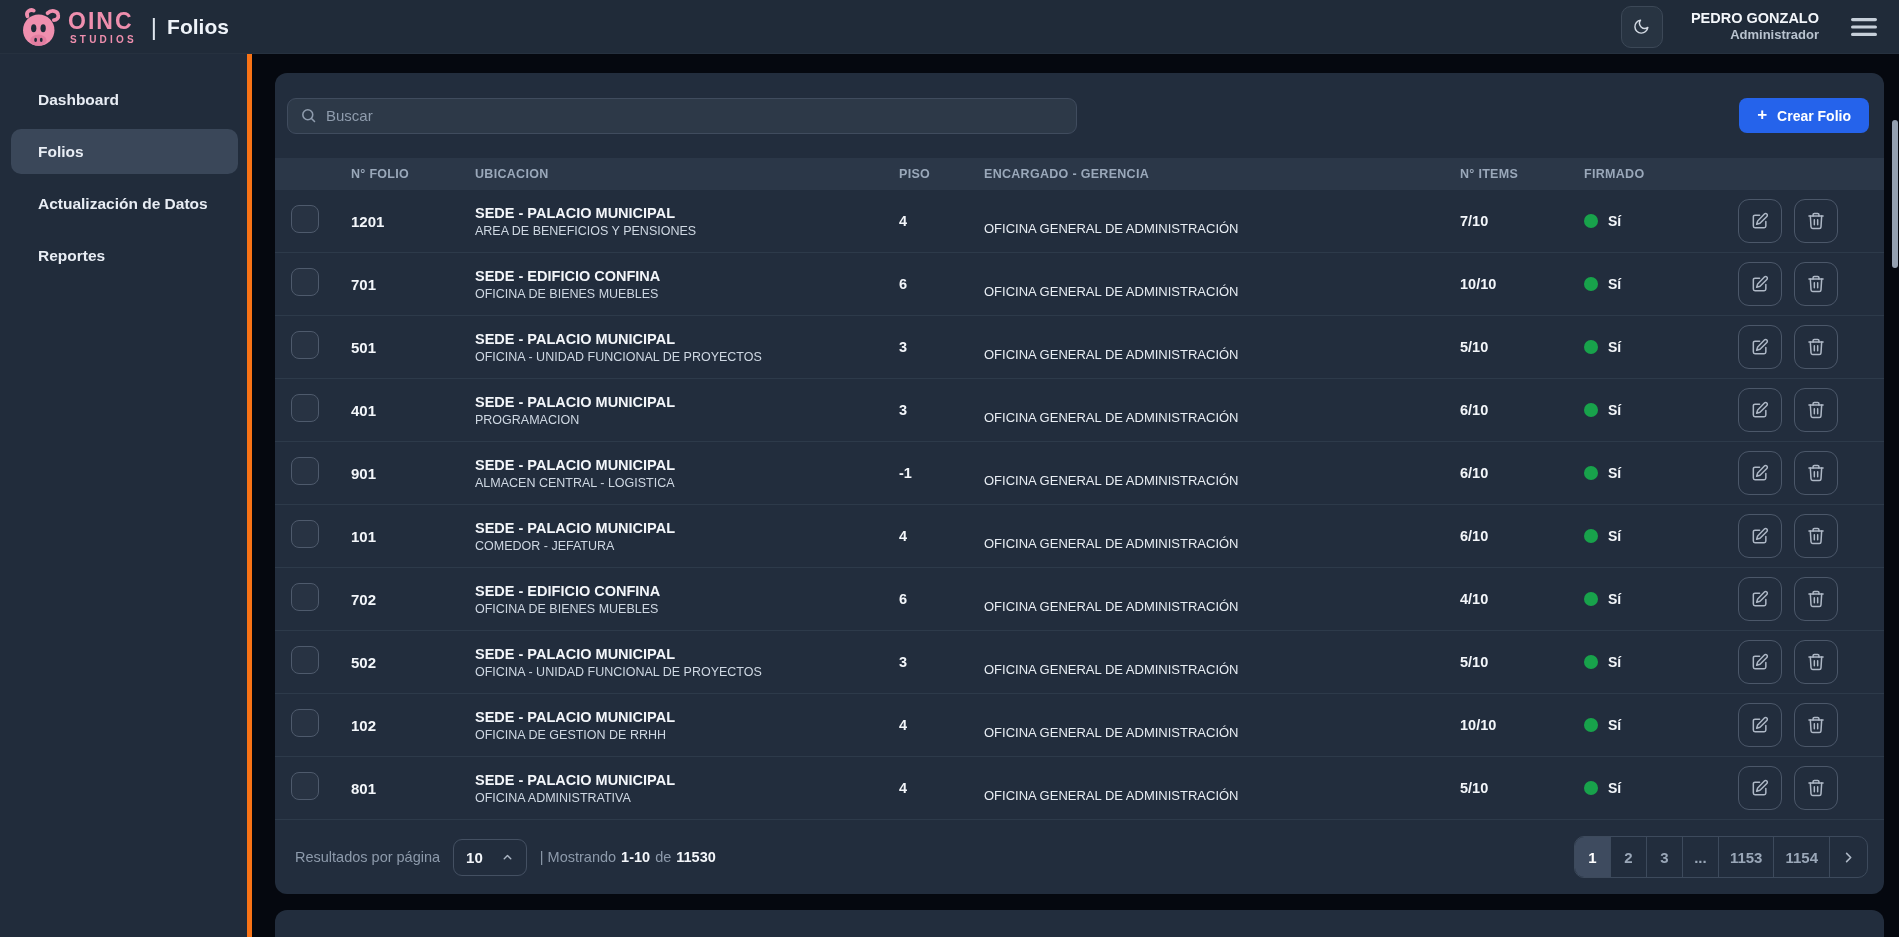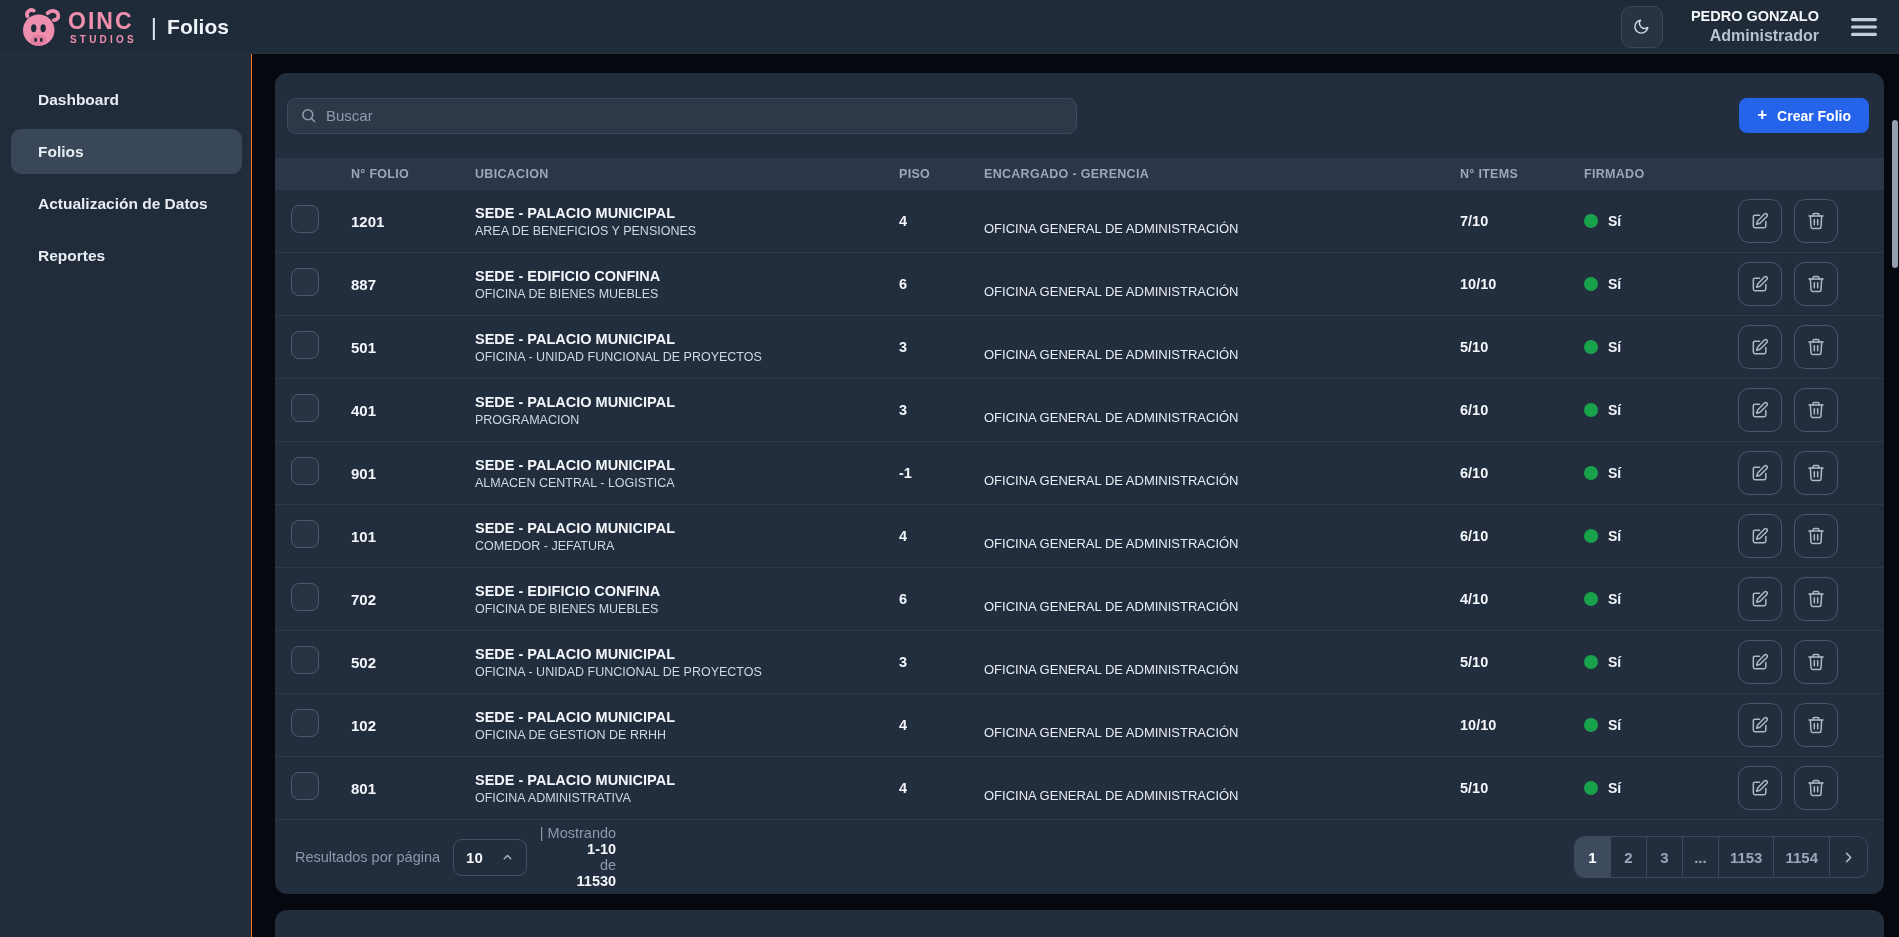--- a/index.html
+++ b/index.html
@@ -23,27 +23,27 @@
   .pipe { font-size:24px; font-weight:400; color:#dfe6ee; }
   .page-title { font-size:21px; font-weight:700; color:#eef3f9; }
   .topbar-right { margin-left:auto; display:flex; align-items:center; gap:28px; }
   .theme-btn {
     width:42px; height:42px; border-radius:10px; border:1px solid #3c4857;
     background:#283442; color:#d3dae3; display:flex; align-items:center; justify-content:center;
     cursor:pointer;
   }
   .user { text-align:right; line-height:1.25; }
   .user-name { font-size:14.5px; font-weight:700; color:#f3f6fa; }
-  .user-role { font-size:16px; font-weight:600; color:#b9c3cf; }
+  .user-role { font-size:13px; font-weight:600; color:#b9c3cf; }
   .menu-btn { background:none; border:none; color:#c6cfd9; cursor:pointer; padding:4px; }
 
   
   .sidebar {
     position:absolute; top:54px; left:0; width:252px; height:883px;
-    background:#212c3b; border-right:1px solid #f97316; padding-top:23px; z-index:4;
+    background:#212c3b; border-right:5px solid #f97316; padding-top:23px; z-index:4;
   }
   .nav-item {
     height:45px; margin:0 9px 7px 11px; border-radius:10px;
     display:flex; align-items:center; padding-left:27px;
     font-size:15.5px; font-weight:700; color:#e8edf4; cursor:pointer;
   }
   .nav-item.active { background:#3a4759; }
 
   
   .main { position:absolute; top:54px; left:252px; width:1647px; height:883px; background:#05080f; }
@@ -103,21 +103,21 @@
 
   
   .pagination { flex:1; display:flex; align-items:center; padding:0 16px 0 20px; }
   .pag-left { display:flex; align-items:center; gap:13px; }
   .muted { color:#8d9aab; font-size:14.5px; }
   .pagesize {
     display:flex; align-items:center; gap:18px; border:1px solid #445062; border-radius:9px;
     height:37px; padding:0 12px; background:transparent; color:#f3f6fa; cursor:pointer; font-family:inherit;
   }
   .pagesize .val { font-size:15px; font-weight:700; }
-  .showing { display:flex; align-items:flex-end; font-size:14.5px;flex-direction:column; }
+  .showing { display:flex; gap:5px; align-items:flex-start; font-size:14.5px; }
   .showing b { color:#f3f6fa; font-weight:700; }
   .pag-right { margin-left:auto; display:flex; }
   .pages {
     display:flex; border:1px solid #3d4a5c; border-radius:10px; overflow:hidden;
   }
   .page-btn {
     min-width:36px; height:40px; padding:0 11px; border:none; border-right:1px solid #3d4a5c;
     background:transparent; color:#9aa7b8; font-size:15px; font-weight:600; cursor:pointer; font-family:inherit;
     display:flex; align-items:center; justify-content:center;
   }
@@ -269,21 +269,21 @@
           </svg>
         </span>
       </button>
     </div>
   </div>
 
   <div class="trow">
     <div class="cell">
       <span class="checkbox"></span>
     </div>
-    <div class="cell c-folio">887</div>
+    <div class="cell c-folio">701</div>
     <div class="cell c-ubi">
       <div class="sede">SEDE - EDIFICIO CONFINA</div>
       <div class="area">OFICINA DE BIENES MUEBLES</div>
     </div>
     <div class="cell c-piso">6</div>
     <div class="cell c-ger">OFICINA GENERAL DE ADMINISTRACIÓN</div>
     <div class="cell c-items">10/10</div>
     <div class="cell c-firm">
       <span class="dot"></span>
       <span>Sí</span>

